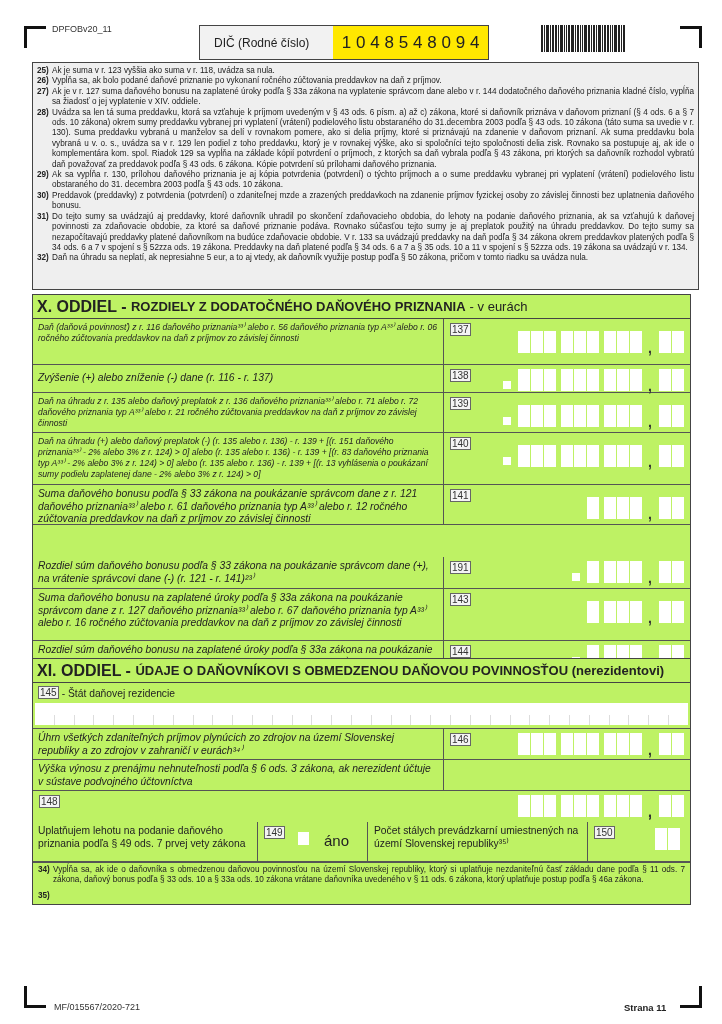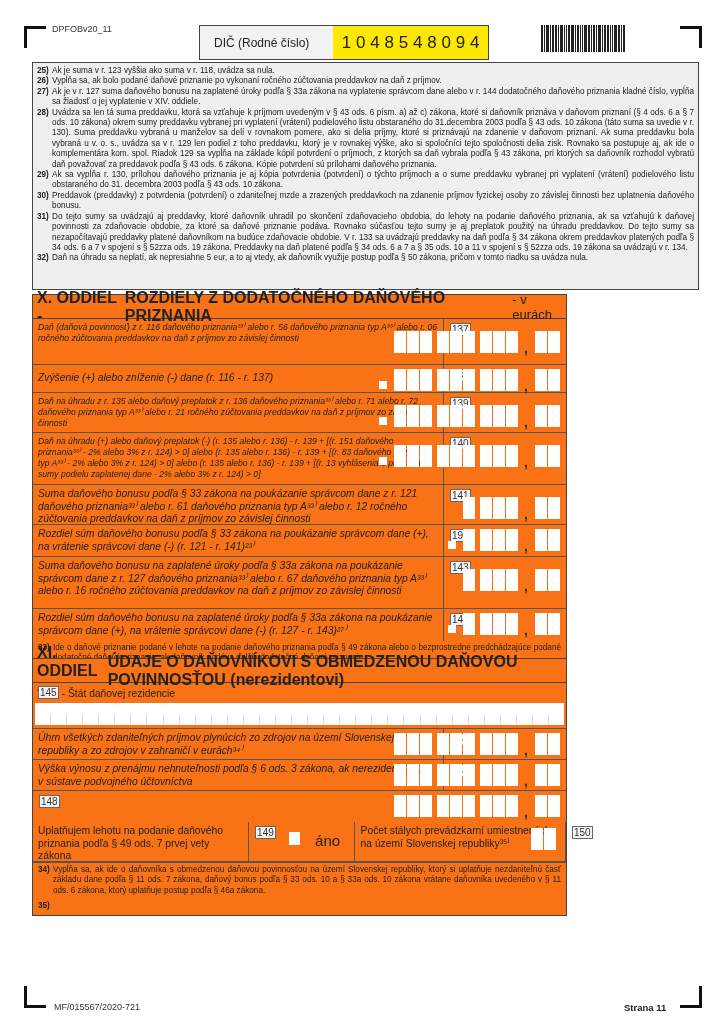--- a/index.html
+++ b/index.html
@@ -29,28 +29,28 @@
 
   .notes-box {
     position: absolute; left: 32px; top: 62px; width: 667px; height: 228px;
     border: 1.5px solid #444; background: #efefef; padding: 3px 4px 2px 4px;
     font-size: 8.2px; line-height: 10.4px; color: #222;
   }
   .note { display: flex; margin-bottom: 0px; }
   .note-num { font-weight: bold; min-width: 15px; }
   .note-text { flex: 1; text-align: justify; }
 
-  .section { position: absolute; left: 32px; width: 535px; border: 1.5px solid #444; background: #f97316; }
+  .section { position: absolute; left: 32px; width: 659px; border: 1.5px solid #444; background: #bef264; }
   .sec-x { top: 294px; }
   .sec-xi { top: 658px; }
   .sec-header {
     height: 24px; display: flex; align-items: center; padding-left: 4px;
     border-bottom: 1.5px solid #444; font-size: 16px; font-weight: bold; color: #222;
   }
-  .sec-header .sub { font-size: 16px; }
+  .sec-header .sub { font-size: 13px; }
   .sec-header .unit { font-size: 13px; font-weight: normal; margin-left: 4px; }
 
   .row { display: flex; border-bottom: 1px solid #555; }
   .row:last-child { border-bottom: none; }
   .row-label { width: 411px; border-right: 1px solid #555; padding: 3px 5px; font-size: 10.3px; line-height: 12.5px; color: #222; font-style: italic; }
   .row-label.small { font-size: 8.6px; line-height: 11px; }
   .row-field { flex: 1; position: relative; }
   .lineno {
     position: absolute; left: 6px; top: 4px; font-size: 10px; border: 1px solid #666;
     padding: 0 1px; line-height: 11px; background: #f4f4f4; color: #333;
@@ -271,21 +271,21 @@
             <div class="cell"></div>
             <div class="cell gap"></div>
             <div class="cell"></div>
             <div class="cell"></div>
             <span class="comma">,</span>
             <div class="cell"></div>
             <div class="cell"></div>
           </div>
         </div>
       </div>
-      <div class="row" style="height: 32px;">
+      <div class="row" style="height: 32px; margin-top: 32px;">
         <div class="row-label">Rozdiel súm daňového bonusu podľa § 33 zákona na poukázanie správcom dane (+), na vrátenie správcovi dane (-)   (r. 121 - r. 141)²³⁾</div>
         <div class="row-field">
           <span class="lineno">191</span>
           <div class="cells" style="top: 4px;">
             <div class="sign"></div>
             <div class="cell"></div>
             <div class="cell gap"></div>
             <div class="cell"></div>
             <div class="cell"></div>
             <span class="comma">,</span>
@@ -391,21 +391,21 @@
             <div class="cell"></div>
             <div class="cell gap"></div>
             <div class="cell"></div>
             <div class="cell"></div>
             <span class="comma">,</span>
             <div class="cell"></div>
             <div class="cell"></div>
           </div>
         </div>
       </div>
-      <div class="row" style="height: 31px;">
+      <div class="row" style="height: 31px; flex-direction: column;">
         <div class="row-label">Výška výnosu z prenájmu nehnuteľnosti podľa § 6 ods. 3 zákona, ak nerezident účtuje v sústave podvojného účtovníctva</div>
         <div class="row-field">
           <span class="lineno">147</span>
           <div class="cells">
             <div class="cell"></div>
             <div class="cell"></div>
             <div class="cell"></div>
             <div class="cell gap"></div>
             <div class="cell"></div>
             <div class="cell"></div>

